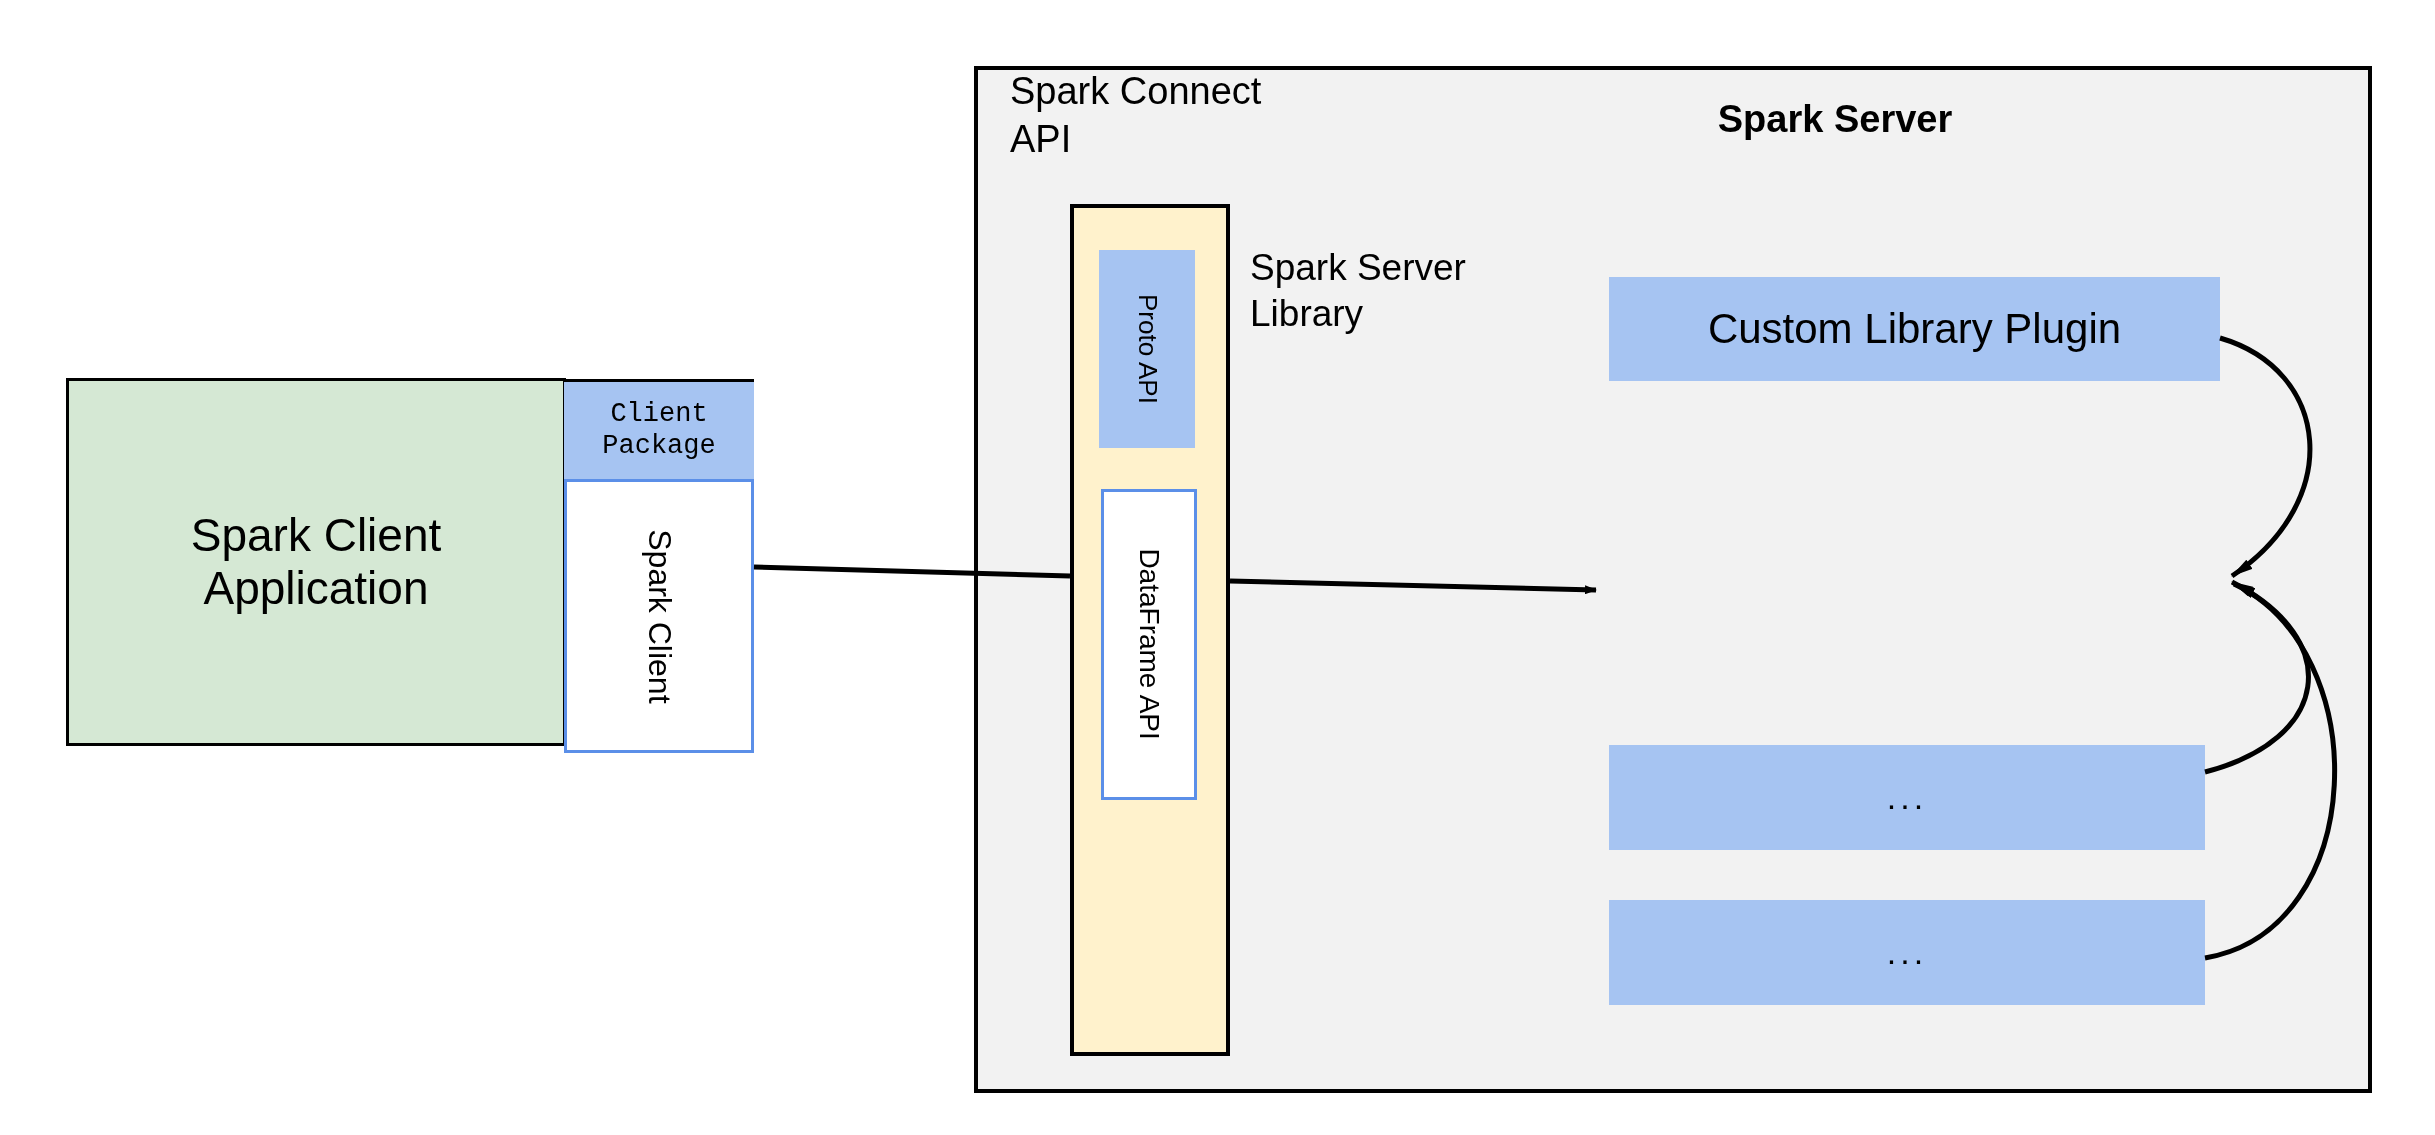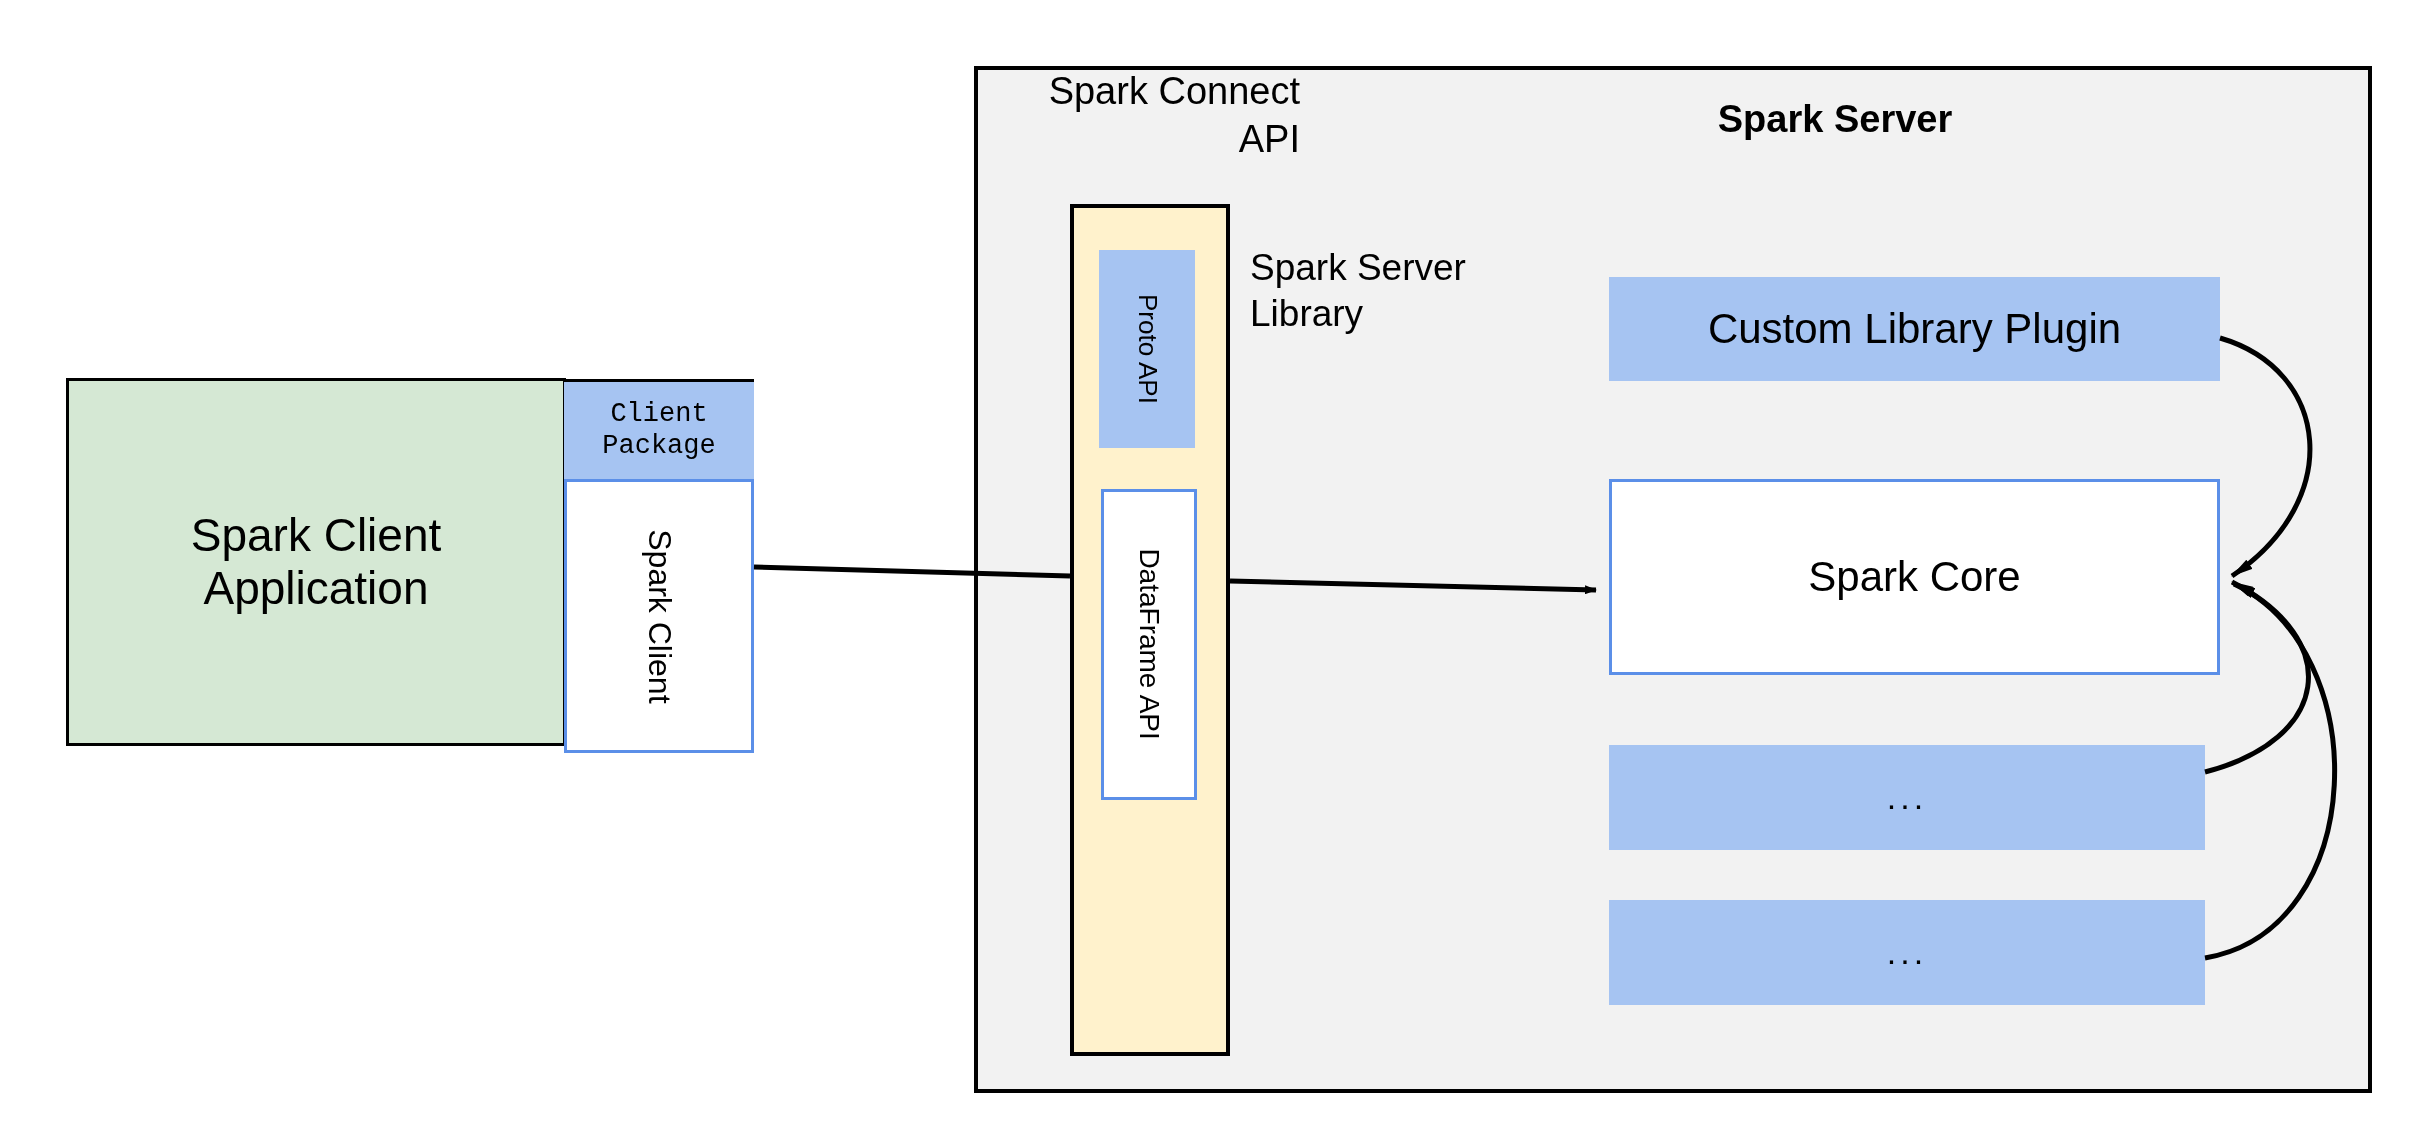--- a/index.html
+++ b/index.html
@@ -80,21 +80,21 @@
     border: 4px solid #000000;
     display: block;
   }
 
   #spark-connect-api-label {
     position: absolute;
     left: 1010px;
     top: 68px;
     width: 290px;
     font-size: 38px;
-    text-align: right;
+    text-align: left;
     line-height: 1.25;
     white-space: pre-line;
   }
 
   #spark-server-title {
     position: absolute;
     left: 1700px;
     top: 98px;
     width: 270px;
     font-size: 38px;
@@ -223,23 +223,20 @@
     <span class="vlabel">DataFrame API</span>
   </div>
 
   <div id="server-library-label">Spark Server
 Library</div>
 
   <div class="box" id="custom-plugin">
     <span class="label">Custom Library Plugin</span>
   </div>
 
-  <div class="box" id="spark-core">
-    <span class="label">Spark Core</span>
-  </div>
 
   <div class="box" id="ellipsis-1">
     <span class="label">...</span>
   </div>
   <div class="box" id="ellipsis-2">
     <span class="label">...</span>
   </div>
 
   <div class="box" id="client-app">
     <span class="label">Spark Client

